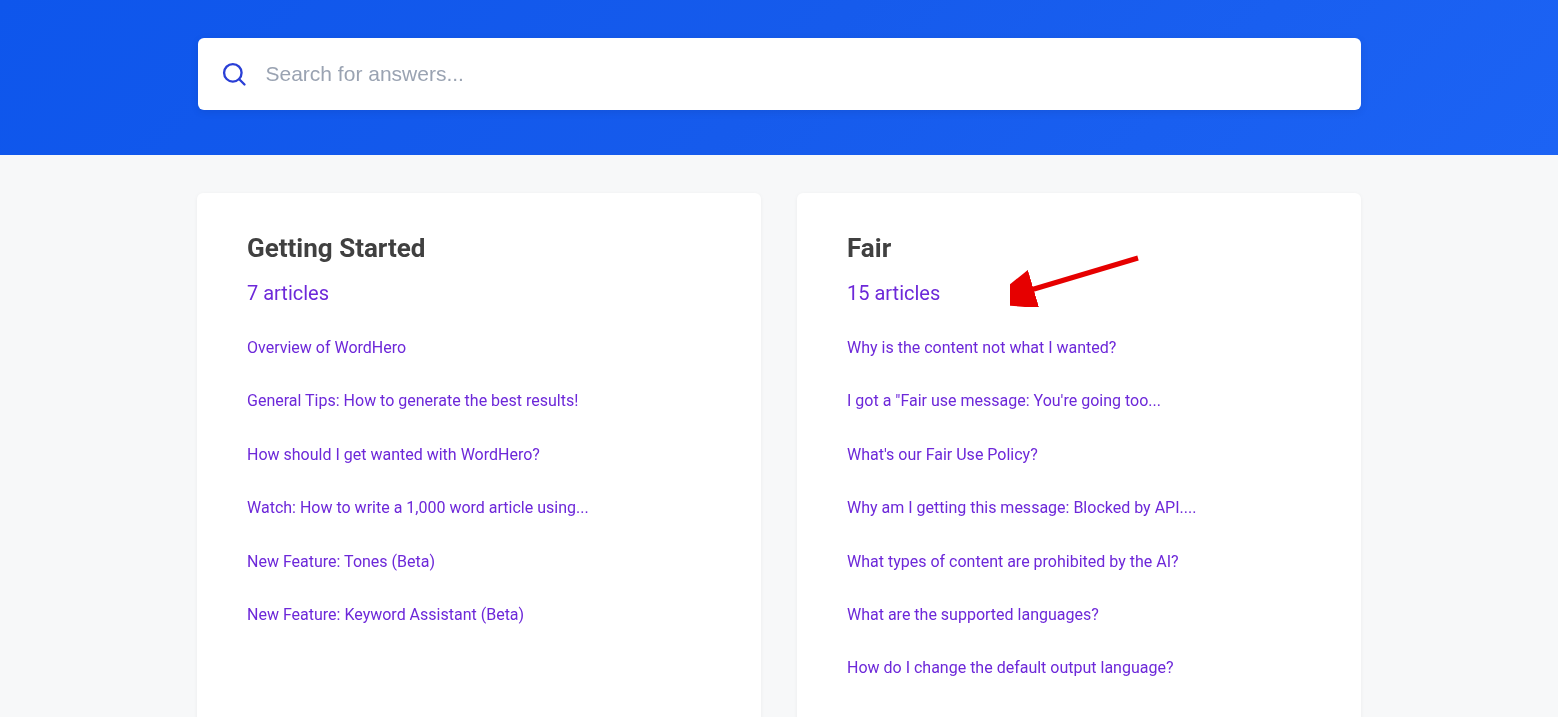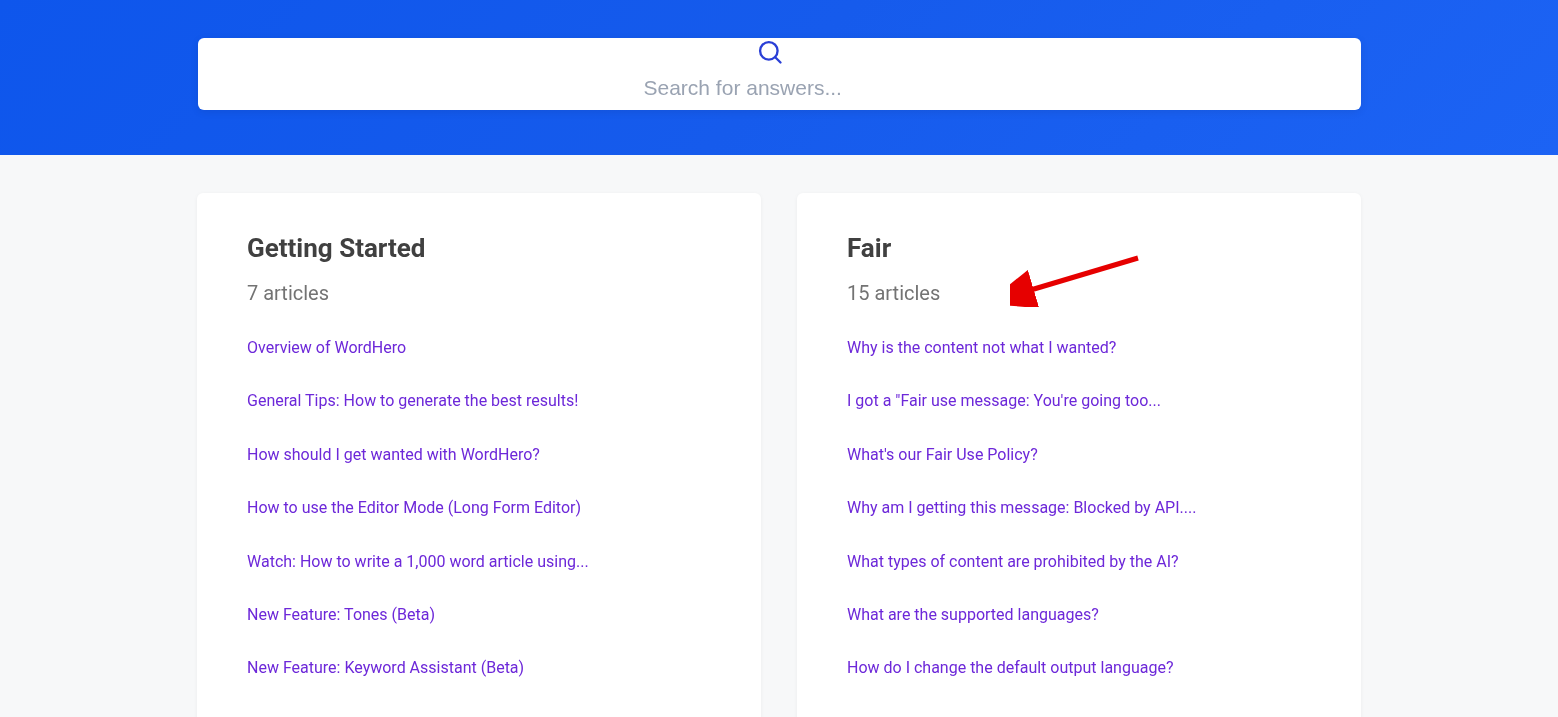--- a/index.html
+++ b/index.html
@@ -24,21 +24,20 @@
     }
     .search-container {
       background: #fff;
       border-radius: 6px;
       width: 1163px;
       height: 72px;
       display: flex;
       align-items: center;
       padding: 0 22px;
       box-shadow: 0 2px 8px rgba(0,0,0,0.08);
-      flex-direction: column;
     }
     .search-icon-wrap {
       display: flex;
       align-items: center;
       margin-right: 18px;
     }
     .search-input {
       border: none;
       outline: none;
       font-size: 21px;
@@ -64,21 +63,21 @@
       min-height: 560px;
     }
     .card-title {
       font-size: 26px;
       font-weight: 700;
       color: #404040;
       margin-bottom: 18px;
     }
     .card-count {
       font-size: 20px;
-      color: #737373;
+      color: #6d28d9;
       margin-bottom: 32px;
     }
     .article-list {
       list-style: none;
     }
     .article-item {
       margin-bottom: 31px;
     }
     .article-link {
       color: #6d28d9;
@@ -107,21 +106,20 @@
 </div>
 
 <div class="content">
   <div class="card">
     <h2 class="card-title">Getting Started</h2>
     <div class="card-count">7 articles</div>
     <ul class="article-list">
       <li class="article-item"><a href="#" class="article-link">Overview of WordHero</a></li>
       <li class="article-item"><a href="#" class="article-link">General Tips: How to generate the best results!</a></li>
       <li class="article-item"><a href="#" class="article-link">How should I get wanted with WordHero?</a></li>
-      <li class="article-item"><a href="#" class="article-link">How to use the Editor Mode (Long Form Editor)</a></li>
       <li class="article-item"><a href="#" class="article-link">Watch: How to write a 1,000 word article using...</a></li>
       <li class="article-item"><a href="#" class="article-link">New Feature: Tones (Beta)</a></li>
       <li class="article-item"><a href="#" class="article-link">New Feature: Keyword Assistant (Beta)</a></li>
     </ul>
   </div>
 
   <div class="card">
     <h2 class="card-title">Fair</h2>
     <div class="card-count">15 articles</div>
     <ul class="article-list">

